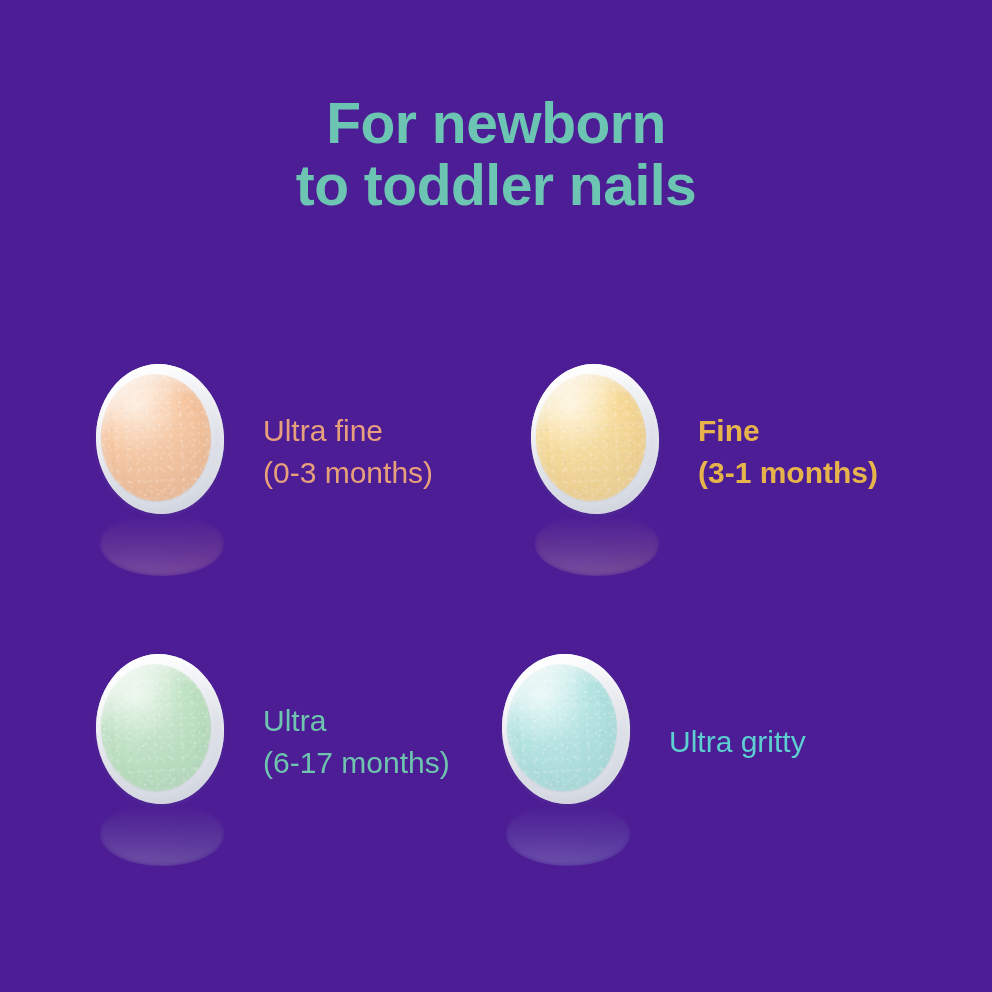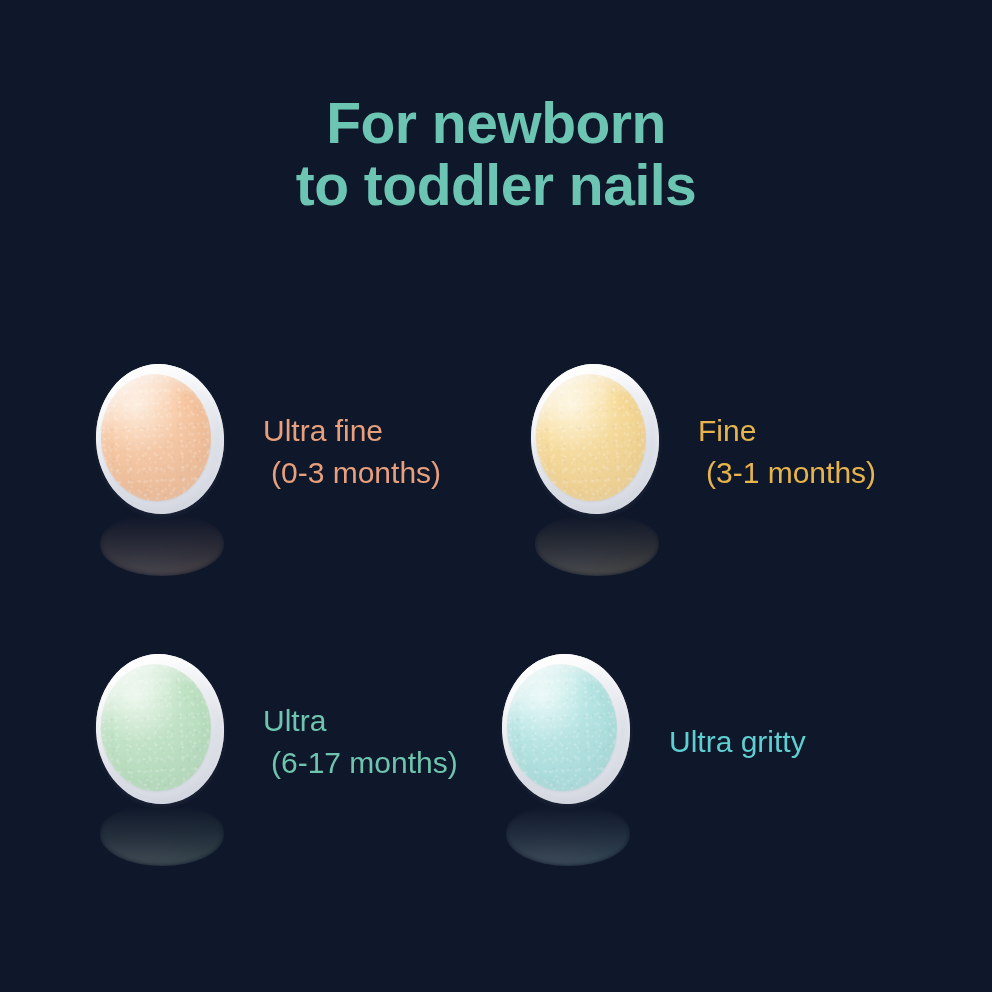--- a/index.html
+++ b/index.html
@@ -146,26 +146,26 @@
   
   .label {
     margin-left: 35px;
     font-size: 30px;
     line-height: 42px;
     font-weight: 400;
     letter-spacing: 0px;
     white-space: nowrap;
   }
   .label .title { display: block; }
-  .label .range { display: block; margin-left: 8px; }
+  .label .range { display: block; }
 </style>
 </head>
 <body style="background: rgb(255, 255, 255);">
 
-<div class="page" style="background: #0f172a;">
+<div class="page" style="background: #4c1d95;">
 
   <div class="heading" style="color: rgb(108, 197, 178);">For newborn
 to toddler nails</div>
 
   <div class="grid">
 
     <div class="item item-0">
       <div class="disc-wrap">
         <div class="reflection" style="background: radial-gradient(74% 66% at 34% 24%, rgb(251, 220, 192) 0%, rgb(248, 201, 164) 52%, rgb(242, 185, 142) 100%);"></div>
         <div class="disc">
@@ -178,21 +178,21 @@
       </div>
     </div>
 
     <div class="item item-1">
       <div class="disc-wrap">
         <div class="reflection" style="background: radial-gradient(74% 66% at 34% 24%, rgb(252, 236, 194) 0%, rgb(248, 220, 155) 52%, rgb(243, 208, 134) 100%);"></div>
         <div class="disc">
           <div class="pad" style="background: radial-gradient(74% 66% at 34% 24%, rgb(252, 236, 194) 0%, rgb(248, 220, 155) 52%, rgb(243, 208, 134) 100%);"></div>
         </div>
       </div>
-      <div class="label" style="color: rgb(231, 180, 76);">
+      <div class="label" style="color: rgb(231, 180, 76); font-weight: bold;">
         <span class="title">Fine</span>
         <span class="range">(3-1 months)</span>
       </div>
     </div>
 
     <div class="item item-2">
       <div class="disc-wrap">
         <div class="reflection" style="background: radial-gradient(74% 66% at 34% 24%, rgb(220, 240, 221) 0%, rgb(194, 228, 198) 52%, rgb(178, 220, 183) 100%);"></div>
         <div class="disc">
           <div class="pad" style="background: radial-gradient(74% 66% at 34% 24%, rgb(220, 240, 221) 0%, rgb(194, 228, 198) 52%, rgb(178, 220, 183) 100%);"></div>

